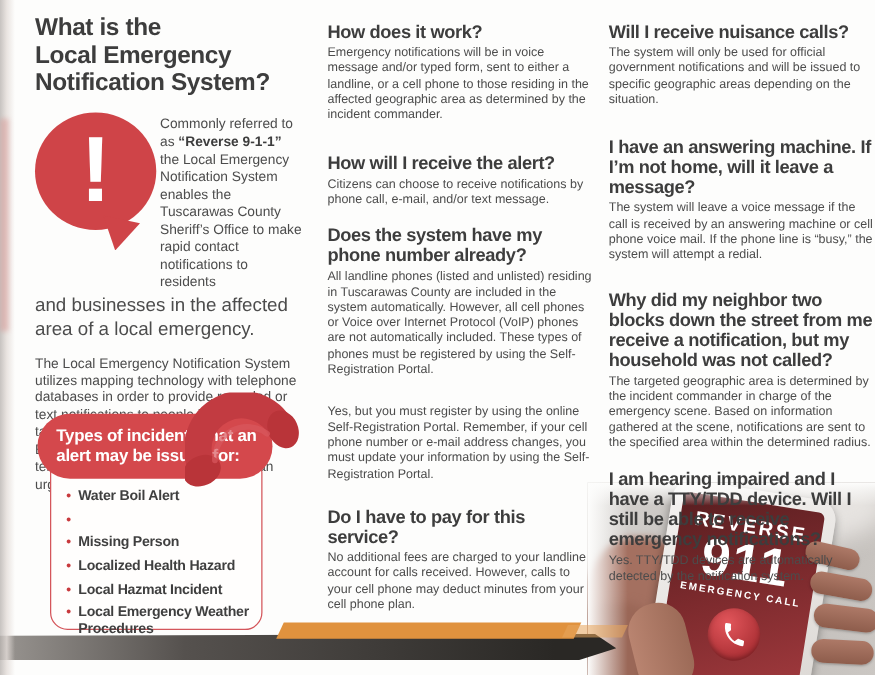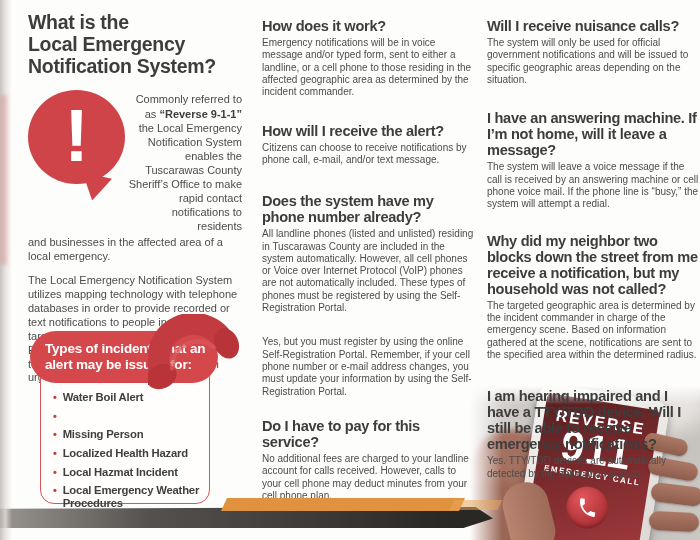--- a/index.html
+++ b/index.html
@@ -18,43 +18,43 @@
   .left-col { position:absolute; left:28px; top:12px; width:214px; z-index:2; }
   .title { font-size:19.5px; font-weight:bold; color:#3d3d3d; line-height:1.12;
     letter-spacing:-.3px; white-space:pre-line; }
   .intro-row { display:flex; margin-top:13px; }
   .bubble-wrap { position:relative; width:100px; height:112px; flex:0 0 100px; }
   .bubble { position:relative; width:97px; height:94px; background:#cf4448; border-radius:50%; }
   .bubble-tail { position:absolute; left:52px; top:82px; width:32px; height:28px; background:#cf4448;
     clip-path:polygon(8% 0,100% 22%,38% 100%); }
   .bang { position:absolute; top:0; left:0; width:97px; height:94px; color:#fff;
     font-size:74px; font-weight:bold; text-align:center; line-height:92px; }
-  .intro-side { flex:1; font-size:11px; line-height:1.28; text-align:right; padding-top:2px; color:#4c4c4c; }
+  .intro-side { flex:1; font-size:11px; line-height:1.28; text-align:left; padding-top:2px; color:#4c4c4c; }
   .intro-side b { color:#3d3d3d; }
-  .intro-below { font-size:11px; line-height:1.28; margin-top:2px; color:#4c4c4c; }
+  .intro-below { font-size:15px; line-height:1.28; margin-top:2px; color:#4c4c4c; }
   .para { font-size:11px; line-height:1.26; margin-top:11px; color:#4c4c4c; }
 
   .incident-head { position:absolute; left:30px; top:331px; width:188px; z-index:3;
     background:#d4484c; color:#fff; font-weight:bold; font-size:13.5px; line-height:1.15;
     border-radius:26px; padding:10px 12px 11px 15px; letter-spacing:-.2px; }
   .handset { position:absolute; left:148px; top:314px; width:92px; height:92px; z-index:4; }
   .incident-box { position:absolute; left:40px; top:364px; width:170px; height:140px; z-index:2;
     background:#fffefd; border:1.5px solid #d4565b; border-radius:14px; padding:26px 6px 8px 12px; }
   .incident-box ul { list-style:none; }
   .incident-box li { display:flex; font-size:11.3px; font-weight:bold; color:#3f3f3f;
     line-height:1.12; margin-bottom:5.5px; letter-spacing:-.2px; }
   .blt { color:#c8393d; margin-right:6px; font-size:11px; line-height:1.2; }
 
   
   .mid-col   { position:absolute; left:262px; top:18px; width:212px; z-index:2; }
   .right-col { position:absolute; left:487px; top:18px; width:212px; z-index:2; }
   .faq h3 { font-size:14.6px; font-weight:bold; color:#3d3d3d; line-height:1.1;
     letter-spacing:-.3px; margin-bottom:3px; }
   .faq p { font-size:10px; line-height:1.23; color:#4c4c4c; }
-  .g1 { margin-top:24px; } .g2 { margin-top:27px; } .g3 { margin-top:22px; } .g4 { margin-top:20px; }
+  .g1 { margin-top:24px; } .g2 { margin-top:15px; } .g3 { margin-top:22px; } .g4 { margin-top:20px; }
 
   
   .bar-dark { position:absolute; left:0; top:507px; width:493px; height:21px; z-index:3;
     background:linear-gradient(to right,#999591,#55514e 30%,#2a2825 90%);
     clip-path:polygon(0 8%,96.5% 0,100% 55%,94% 100%,0 100%); }
   .bar-orange { position:absolute; left:224px; top:498px; width:238px; height:13px; z-index:4;
     background:#e0923e; transform:skewX(-25deg); }
   .bar-orange-tail { position:absolute; left:452px; top:500px; width:48px; height:10px; z-index:4;
     background:#e8a65c; opacity:.55; transform:skewX(-25deg); }
 

